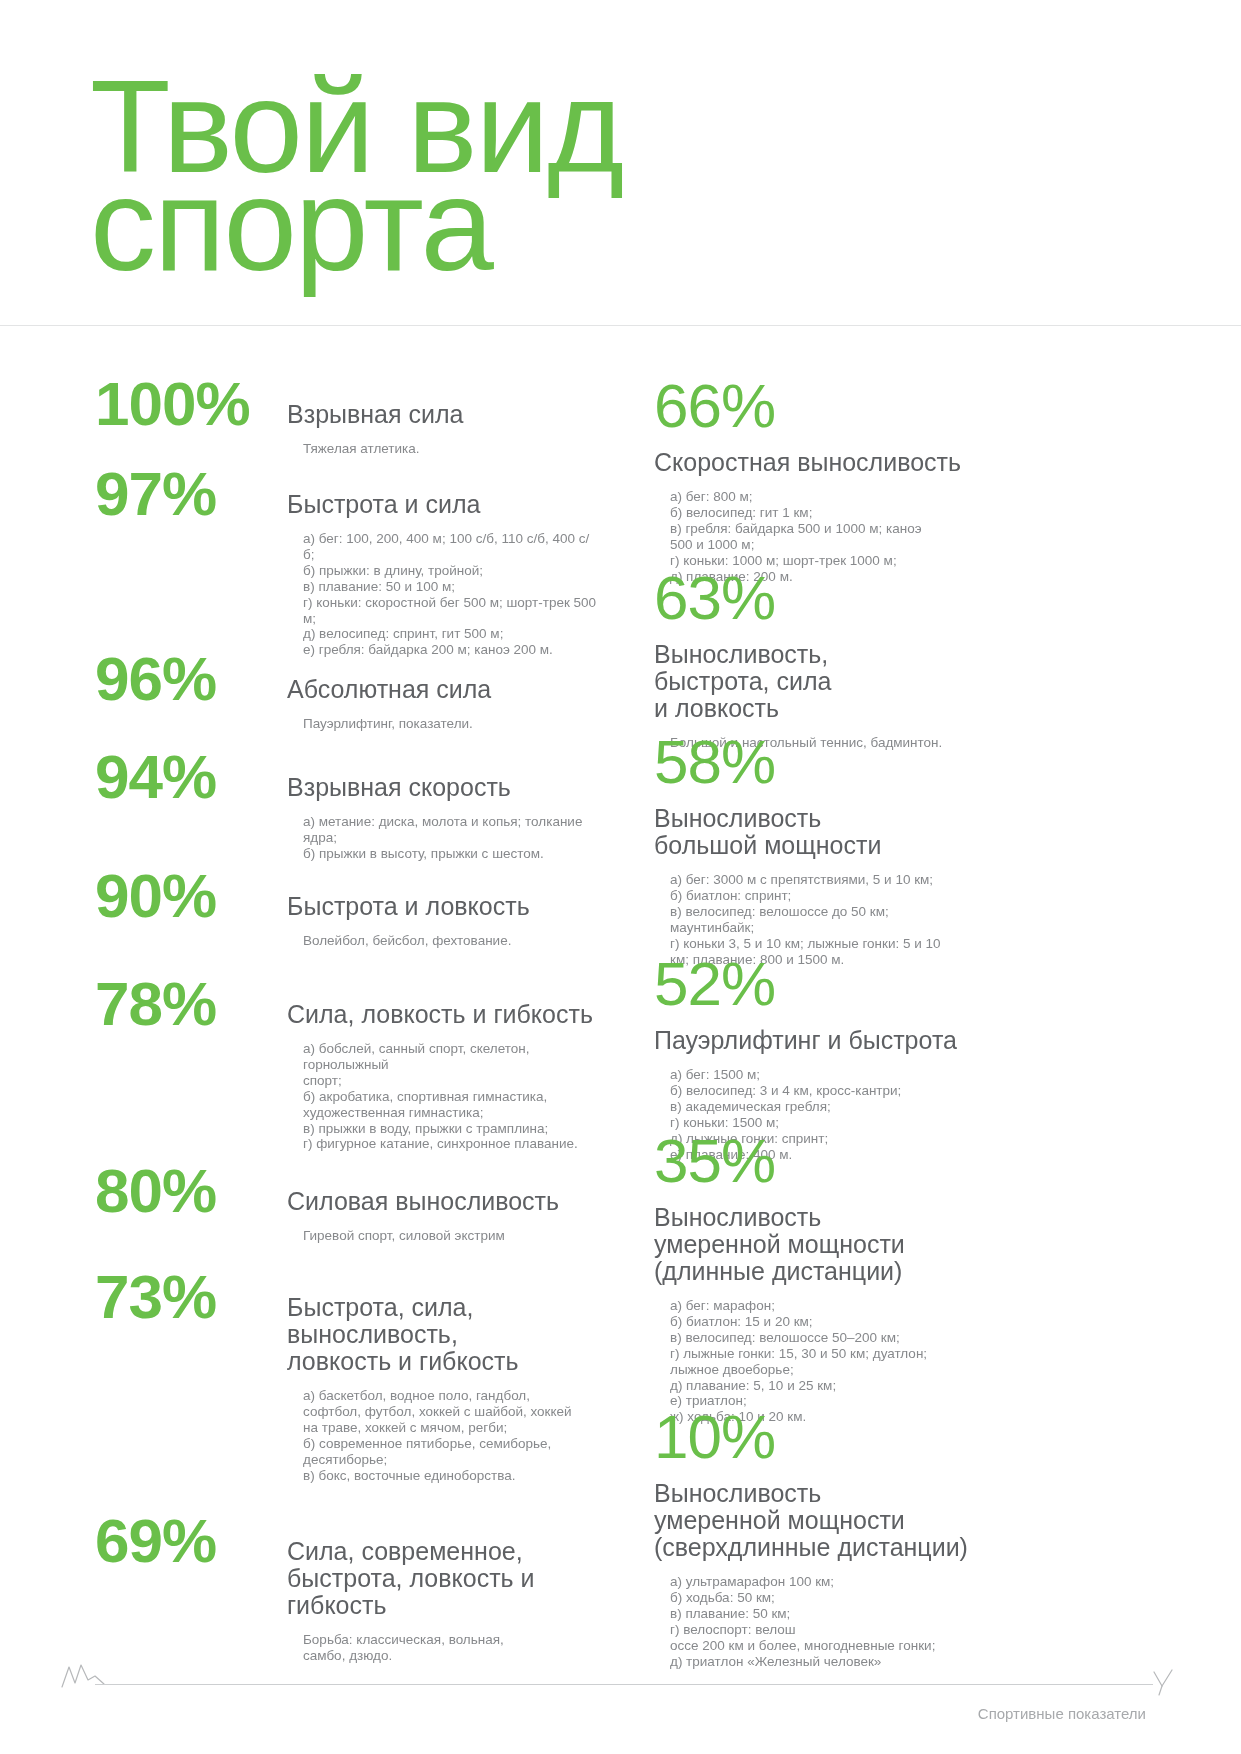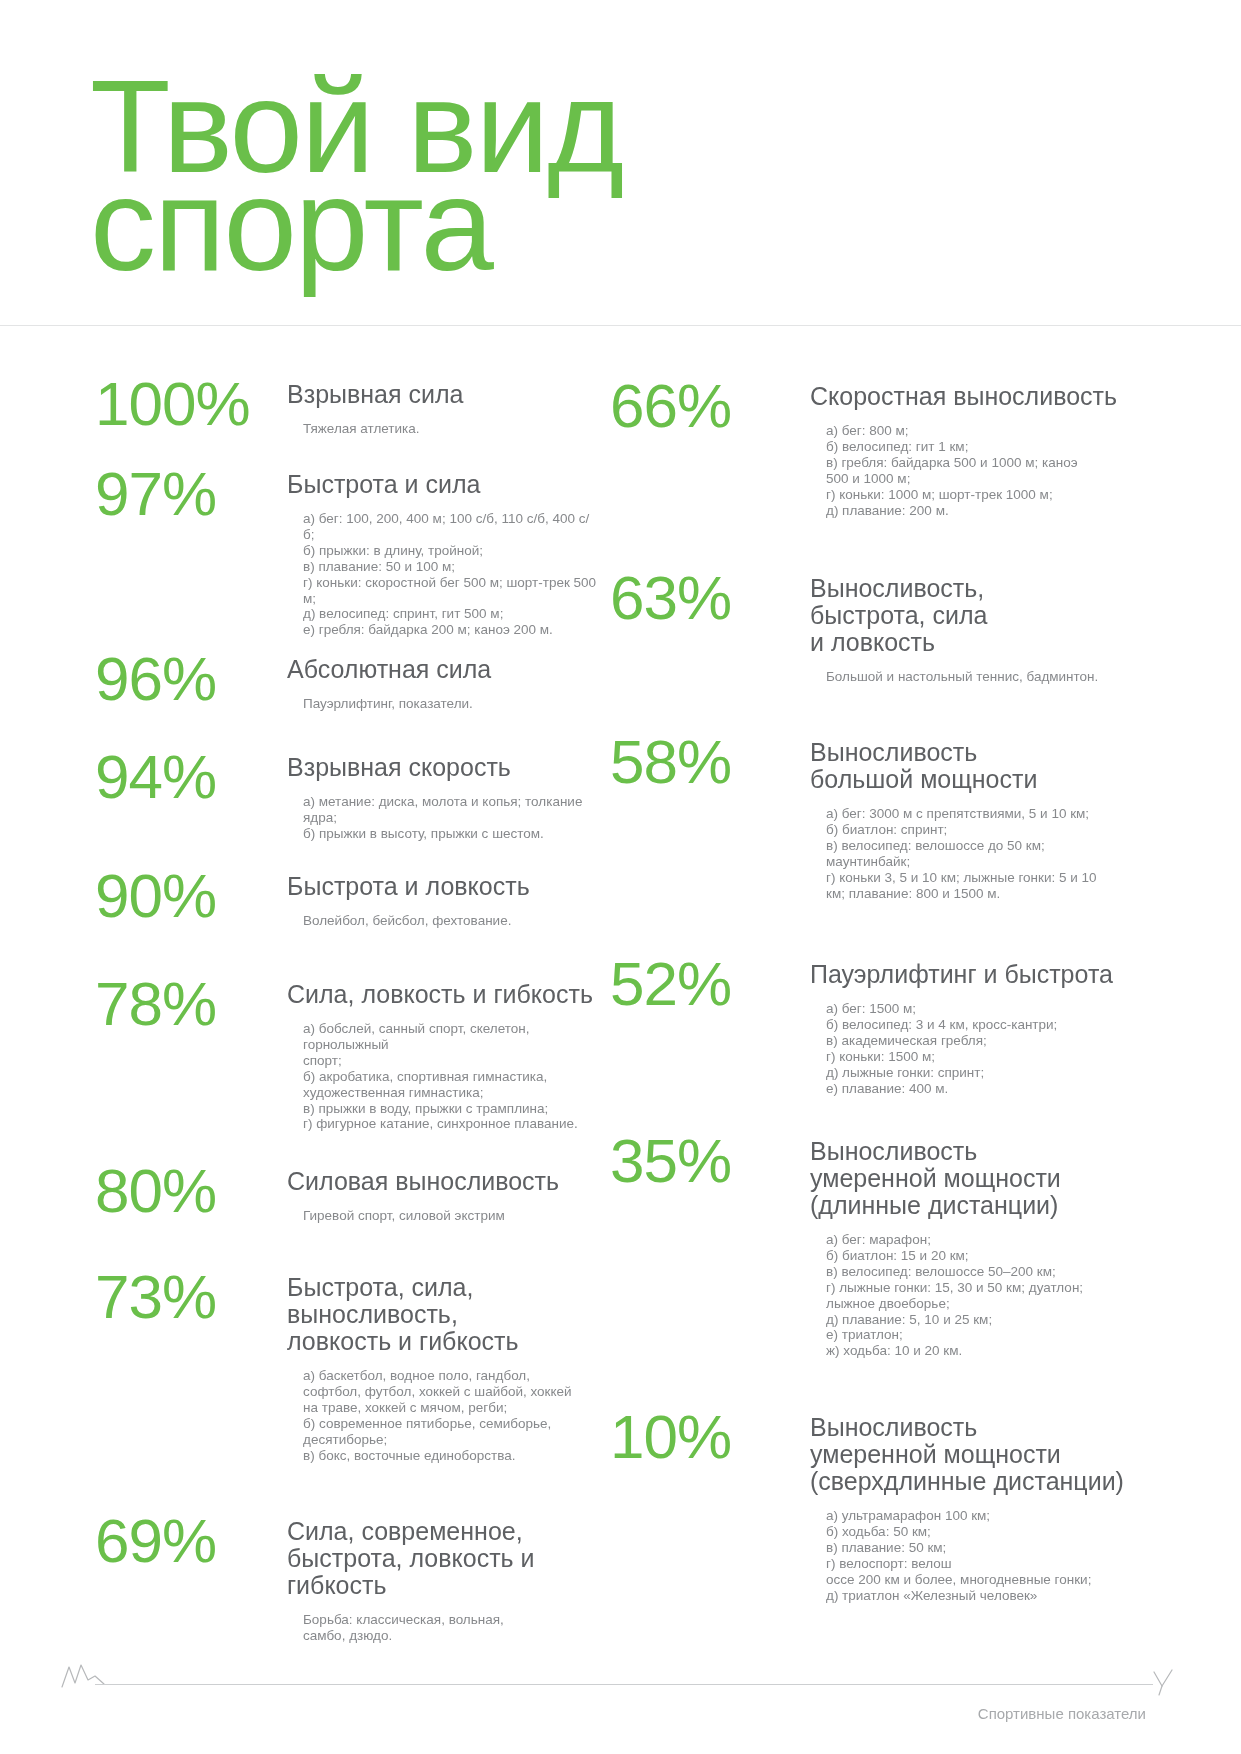--- a/index.html
+++ b/index.html
@@ -16,34 +16,35 @@
     letter-spacing:-2px;
     color:#6abf4a;
     white-space:pre-line;
   }
   .top-rule{
     position:absolute;left:0;right:0;top:325px;height:1px;
     background:#e3e4e5;
   }
   .entry{position:absolute;display:flex;align-items:flex-start;}
   .entry.left{left:95px;width:505px;}
-  .entry.right{left:610px;width:540px;}
-  .entry.left .pct{width:192px;}
+  .entry.right{left:654px;width:540px;flex-direction:column;}
+  .entry.left .pct{width:192px;font-weight:bold;}
   .entry.right .pct{width:200px;}
   .pct{
     flex:none;
     font-size:62px;line-height:46px;font-weight:300;
     letter-spacing:-1px;
     color:#6abf4a;
   }
   .txt{flex:1;min-width:0;}
   .heading{
     font-size:25px;line-height:27px;font-weight:400;
     color:#5e6063;
     white-space:pre-line;
+    margin-top:20px;
   }
   .body{
     margin-top:13px;
     font-size:13.5px;line-height:15.9px;
     color:#87898c;
     white-space:pre-line;
     margin-left:16px;
   }
   .footer-rule{
     position:absolute;left:95px;top:1684px;width:1058px;height:1px;

